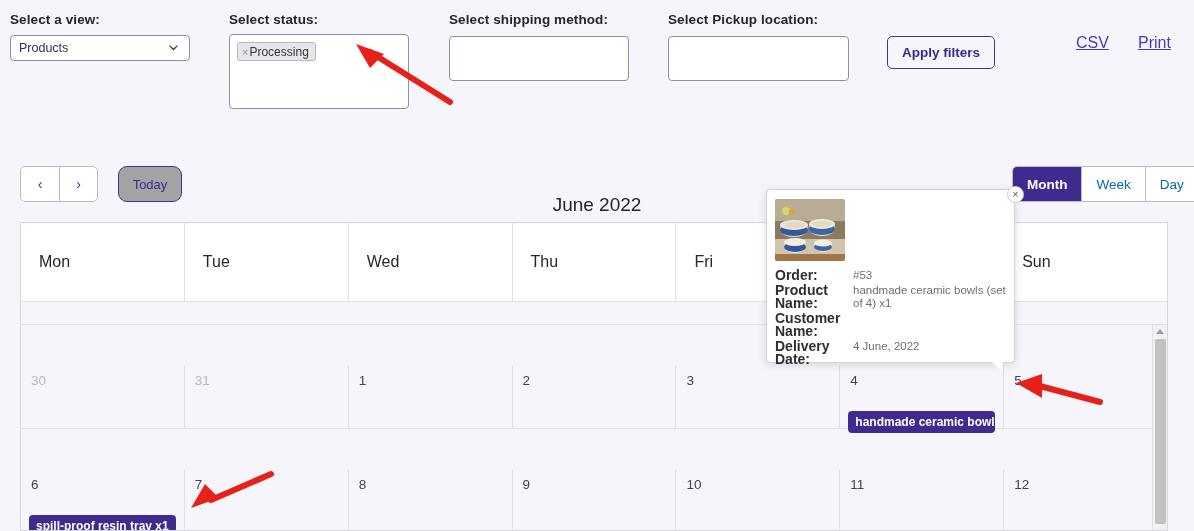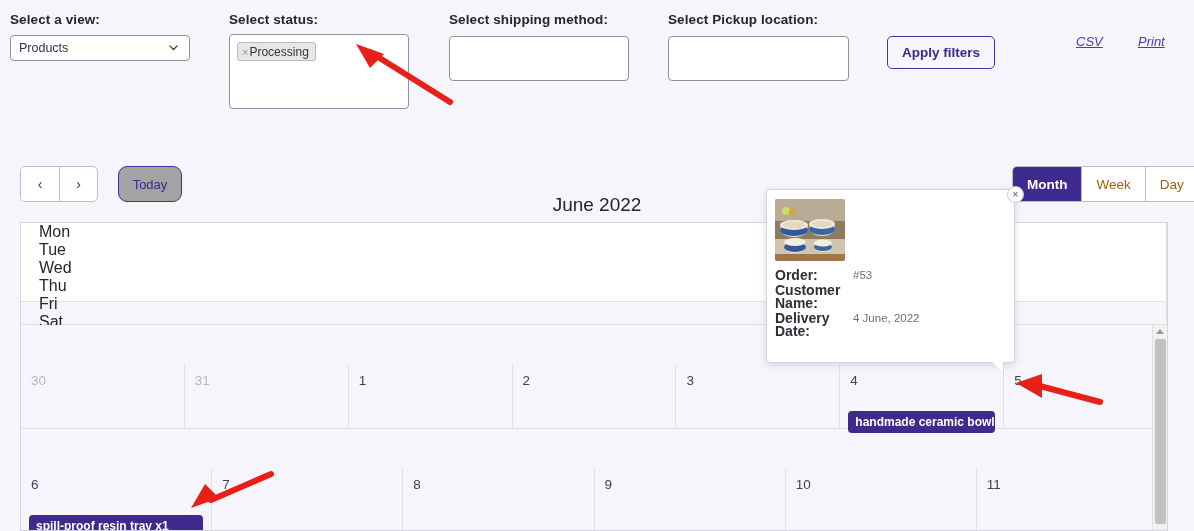--- a/index.html
+++ b/index.html
@@ -48,22 +48,22 @@
   }
   .tag .x { color: #8d92a3; font-size: 11px; margin-right: 1px; }
   .apply-btn {
     position: absolute; left: 887px; top: 36px; width: 108px; height: 33px;
     background: #f5f5fb; border: 1px solid #4b2e9e; border-radius: 5px;
     color: #3a2a8f; font-size: 13.5px; font-weight: bold;
     cursor: pointer; font-family: "Liberation Sans", sans-serif;
   }
   .exp-link {
     position: absolute; top: 34px;
-    font-size: 13px; color: #4a3bb5;
-    text-decoration: underline; cursor: pointer; font-style: italic;
+    font-size: 16px; color: #4a3bb5;
+    text-decoration: underline; cursor: pointer;
   }
   #csv-link { left: 1076px; }
   #print-link { left: 1138px; }
 
   
   .cal-toolbar { position: absolute; left: 0; top: 160px; width: 1194px; height: 50px; }
   .navgroup {
     position: absolute; left: 20px; top: 6px;
     display: flex; border-radius: 5px; overflow: hidden;
   }
@@ -87,34 +87,34 @@
     text-align: center; font-size: 19px; color: #24262c; margin-top: 22px;
   }
   .viewgroup {
     position: absolute; left: 1012px; top: 166px;
     display: flex; border-radius: 5px; overflow: hidden;
     border: 1px solid #b9bcc6;
   }
   .viewbtn {
     height: 34px; padding: 0 14px; background: #fff;
     border: none; border-right: 1px solid #b9bcc6;
-    color: #a16207; font-size: 13.5px; cursor: pointer;
+    color: #0369a1; font-size: 13.5px; cursor: pointer;
     font-family: "Liberation Sans", sans-serif;
   }
   .viewbtn:last-child { border-right: none; }
   .viewbtn.active { background: #3f2a8e; color: #fff; font-weight: bold; }
 
   
   .cal {
     position: absolute; left: 20px; top: 222px;
     width: 1148px; height: 309px;
     background: #fff; border: 1px solid #d5d6dd;
     overflow: hidden;
   }
-  .cal-head { display: flex; height: 78px; background: #fff; flex-direction: column; }
+  .cal-head { display: flex; height: 78px; background: #fff; }
   .cal-head .hcell {
     flex: 1 1 0; border-right: 1px solid #dfe0e6;
     display: flex; align-items: center; padding-left: 18px;
     font-size: 16px; color: #24262c;
   }
   .cal-head .hcell:last-child { border-right: none; }
   .cal-spacer { height: 24px; background: #f5f5fb; border-bottom: 1px solid #dfe0e6; border-top: 1px solid #dfe0e6; }
   .cal-body { position: relative; height: 205px; background: #f5f5fb; }
   .week { display: flex; height: 104px; border-bottom: 1px solid #dfe0e6; }
   .week:last-child { border-bottom: none; }
@@ -281,20 +281,23 @@
         <div class="dnum">8</div>
       </div>
       <div class="dcell">
         <div class="dnum">9</div>
       </div>
       <div class="dcell">
         <div class="dnum">10</div>
       </div>
       <div class="dcell">
         <div class="dnum">11</div>
+      </div>
+      <div class="dcell">
+        <div class="dnum">12</div>
       </div>
     </div>
 
     <div class="scrollbar">
       <div class="scroll-arrow"></div>
       <div class="scroll-thumb"></div>
     </div>
   </div>
 </div>
 
@@ -323,20 +326,24 @@
       <ellipse cx="48" cy="44" rx="9" ry="3.4" fill="#f3eee0"></ellipse>
       <rect x="0" y="55" width="70" height="7" fill="#a3764a"></rect>
     </svg>
   </div>
   <div class="rows">
     <div class="prow">
       <div class="pkey">Order:</div>
       <div class="pval">#53</div>
     </div>
     <div class="prow">
+      <div class="pkey">Product Name:</div>
+      <div class="pval">handmade ceramic bowls (set of 4) x1</div>
+    </div>
+    <div class="prow">
       <div class="pkey">Customer Name:</div>
     </div>
     <div class="prow">
       <div class="pkey">Delivery Date:</div>
       <div class="pval">4 June, 2022</div>
     </div>
   </div>
   <div class="popup-arrow"></div>
 </div>
 <div class="popup-close">×</div>

